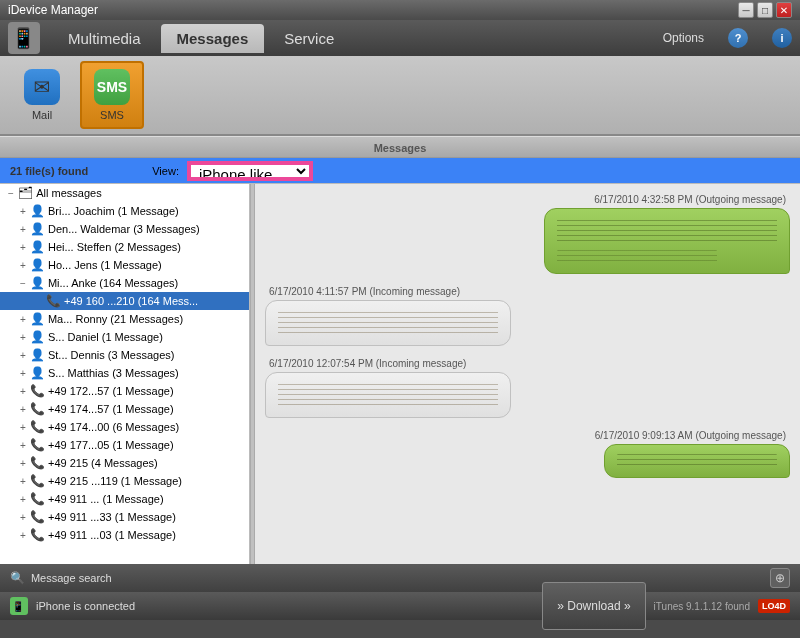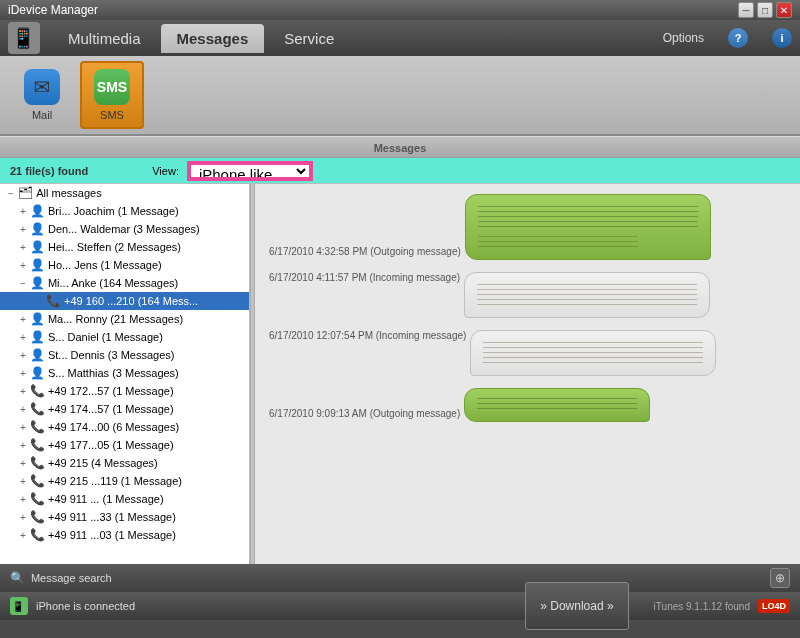--- a/index.html
+++ b/index.html
@@ -113,21 +113,21 @@
     
     .section-label {
       width: 100%; text-align: center;
       font-weight: bold; font-size: 11px;
       color: #555;
       margin-top: 2px;
     }
 
     
     .view-bar {
-      background: #5eead4;
+      background: #3b82f6;
       height: 26px;
       display: flex;
       align-items: center;
       padding: 0 10px;
       gap: 8px;
       border-bottom: 1px solid #bbb;
       font-size: 11px;
     }
     .view-select {
       height: 20px;
@@ -172,21 +172,21 @@
       flex: 1;
       background: #e8e8e8;
       overflow-y: auto;
       padding: 10px;
       display: flex;
       flex-direction: column;
       gap: 12px;
     }
 
     
-    .msg-container { display: flex; flex-direction: row; }
+    .msg-container { display: flex; flex-direction: column; }
     .msg-outgoing { align-items: flex-end; }
     .msg-incoming { align-items: flex-start; }
     .msg-header { font-size: 10px; color: #555; margin-bottom: 3px; padding: 0 4px; }
     .msg-bubble {
       max-width: 70%;
       padding: 8px 12px;
       border-radius: 12px;
       font-size: 11px;
       position: relative;
     }
@@ -249,21 +249,20 @@
       border-radius: 3px;
       padding: 16px 14px;
       color: #ddd;
       font-size: 12px;
       cursor: pointer;
       display: flex; align-items: center; gap: 4px;
     }
     .itunes-label {
       font-size: 10px;
       color: #aaa;
-      margin-left: 17px;
     }
     .lo4d-logo {
       background: #cc2200;
       color: white;
       font-size: 9px;
       font-weight: bold;
       padding: 2px 4px;
       border-radius: 2px;
     }
 

